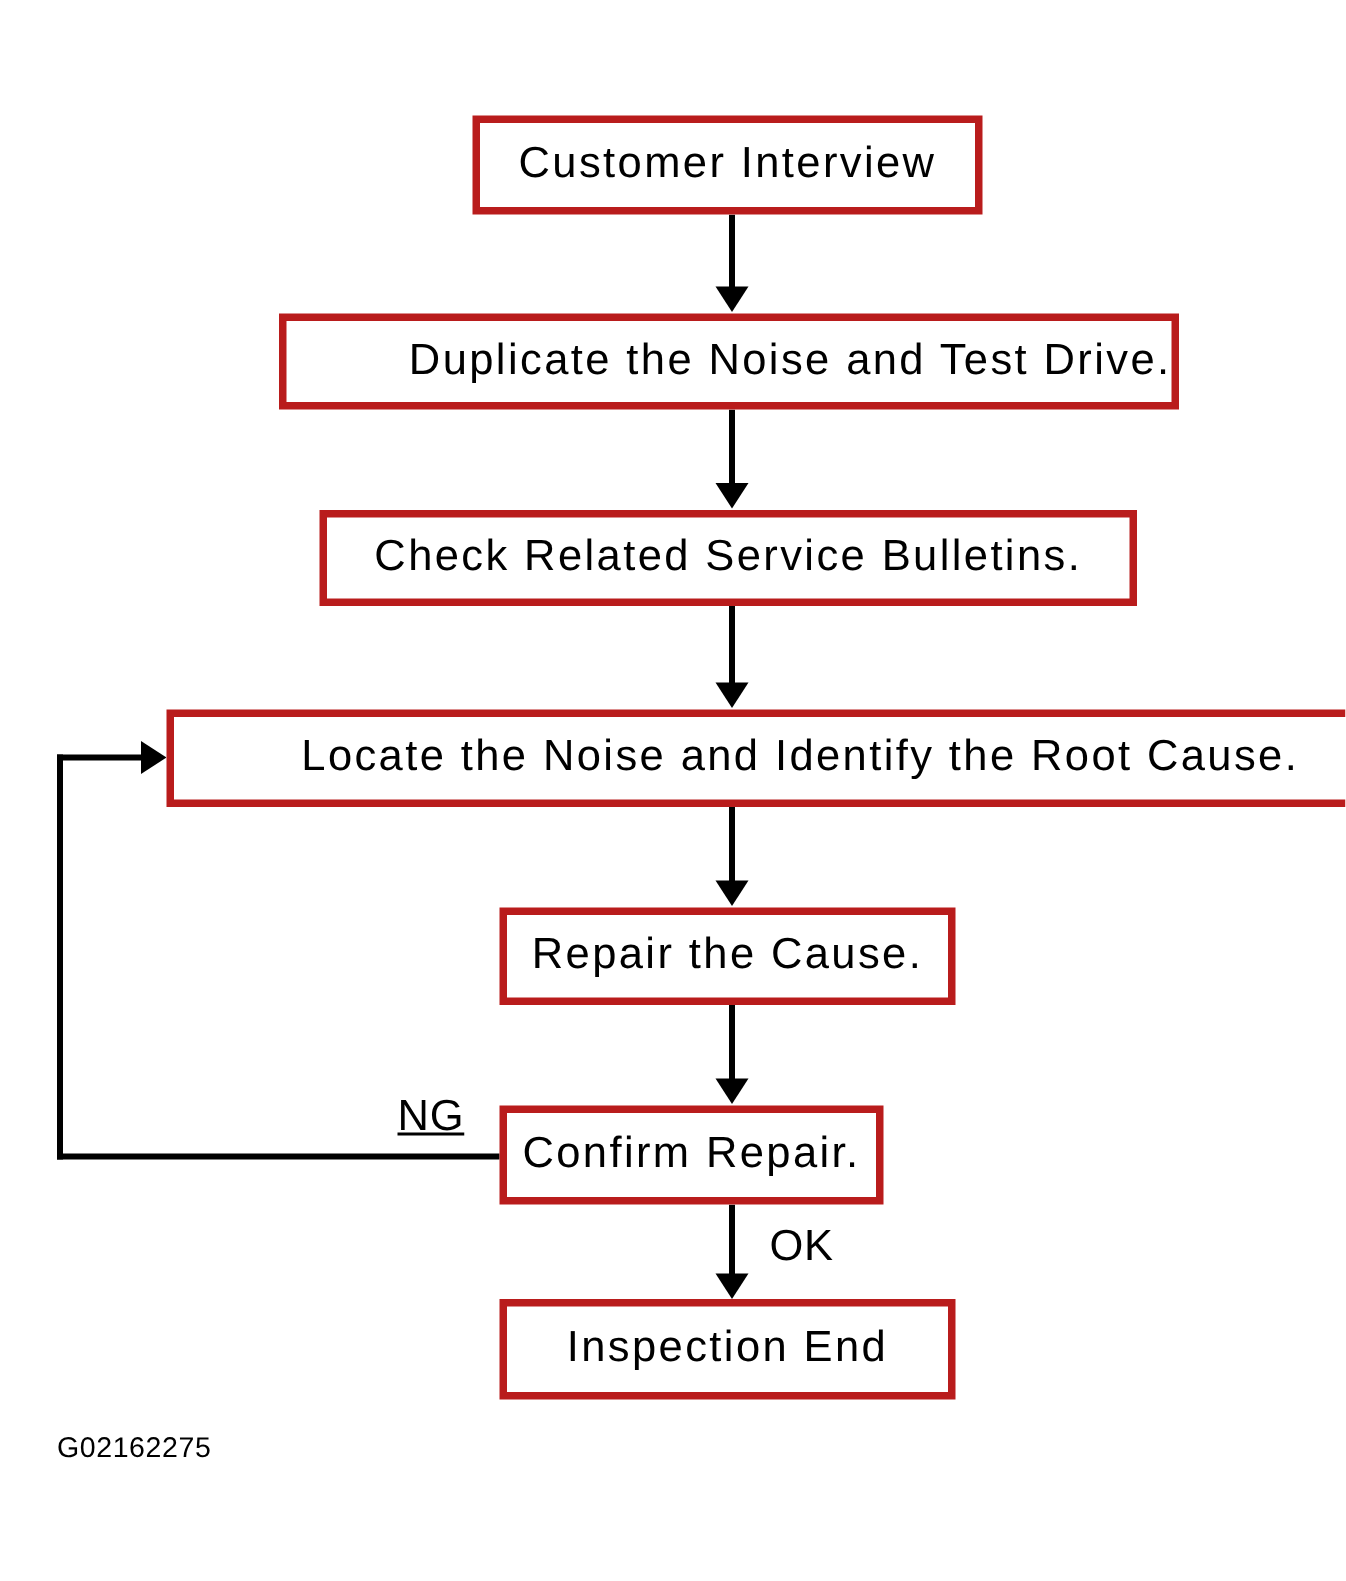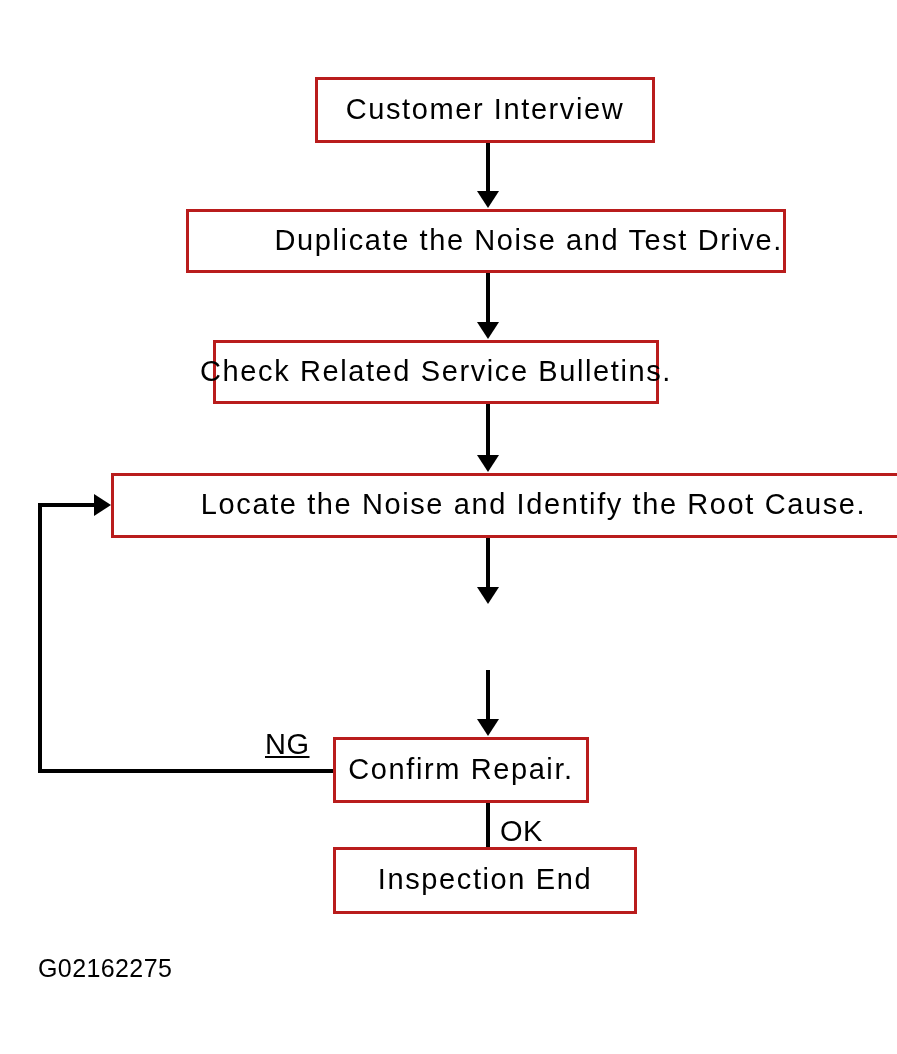--- a/index.html
+++ b/index.html
@@ -13,21 +13,21 @@
   #canvas {
     position: relative;
     width: 897px;
     height: 1054px;
     background: #ffffff;
     overflow: hidden;
   }
   .node {
     position: absolute;
     box-sizing: border-box;
-    border: 3px solid #b91c1c;
+    border: 5px solid #b91c1c;
     background: #ffffff;
     display: flex;
     align-items: center;
     justify-content: center;
     color: #000000;
     font-family: "Liberation Sans", sans-serif;
     font-size: 29px;
     letter-spacing: 1.6px;
     line-height: 1;
     white-space: nowrap;
@@ -76,21 +76,21 @@
     font-size: 29px;
     letter-spacing: 0.5px;
     line-height: 1;
     white-space: nowrap;
     z-index: 4;
   }
   .figure-caption {
     position: absolute;
     color: #000000;
     font-family: "Liberation Sans", sans-serif;
-    font-size: 25px;
+    font-size: 19px;
     letter-spacing: 0.4px;
     line-height: 1;
     white-space: nowrap;
     z-index: 4;
   }
 </style>
 </head>
 <body>
 
 <div id="canvas">
@@ -112,42 +112,45 @@
 
   <div class="vline" style="left:486px; top:803px; height:48px;"></div>
   <div class="arrow-down" style="left:477px; top:849px;"></div>
 
   <div class="hline" style="left:38px; top:769px; width:297px;"></div>
   <div class="vline" style="left:38px; top:503px; height:270px;"></div>
   <div class="hline" style="left:38px; top:503px; width:58px;"></div>
   <div class="arrow-right" style="left:94px; top:494px;"></div>
 
   <div class="edge-label" style="left:265px; top:730px;text-decoration:underline;">NG</div>
-  <div class="edge-label" style="left:500px; top:817px;">OK</div>
+  <div class="edge-label" style="left:513px; top:817px;">OK</div>
 
   <div class="node" style="left:315px; top:77px; width:340px; height:66px;">
     <span class="node-label">Customer Interview</span>
   </div>
 
   <div class="node" style="left:186px; top:209px; width:600px; height:64px;justify-content:flex-end;">
     <span class="node-label">Duplicate the Noise and Test Drive.</span>
   </div>
 
-  <div class="node" style="left:213px; top:340px; width:446px; height:64px;">
+  <div class="node" style="left:213px; top:340px; width:545px; height:64px;">
     <span class="node-label">Check Related Service Bulletins.</span>
   </div>
 
   <div class="node" style="left:111px; top:473px; width:845px; height:65px;">
     <span class="node-label">Locate the Noise and Identify the Root Cause.</span>
   </div>
 
+  <div class="node" style="left:333px; top:605px; width:304px; height:65px;">
+    <span class="node-label">Repair the Cause.</span>
+  </div>
 
   <div class="node" style="left:333px; top:737px; width:256px; height:66px;">
     <span class="node-label">Confirm Repair.</span>
   </div>
 
-  <div class="node" style="left:333px; top:847px; width:304px; height:67px;">
+  <div class="node" style="left:333px; top:866px; width:304px; height:67px;">
     <span class="node-label">Inspection End</span>
   </div>
 
   <div class="figure-caption" style="left:38px; top:956px;">G02162275</div>
 
 </div>
 
 </body></html>

